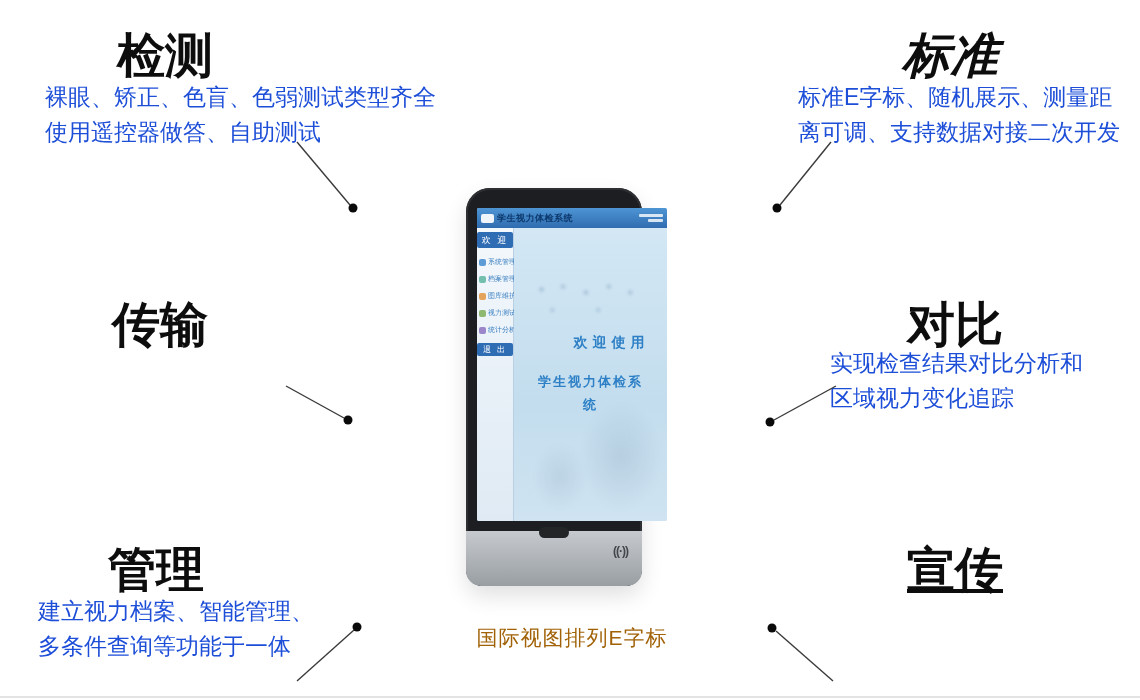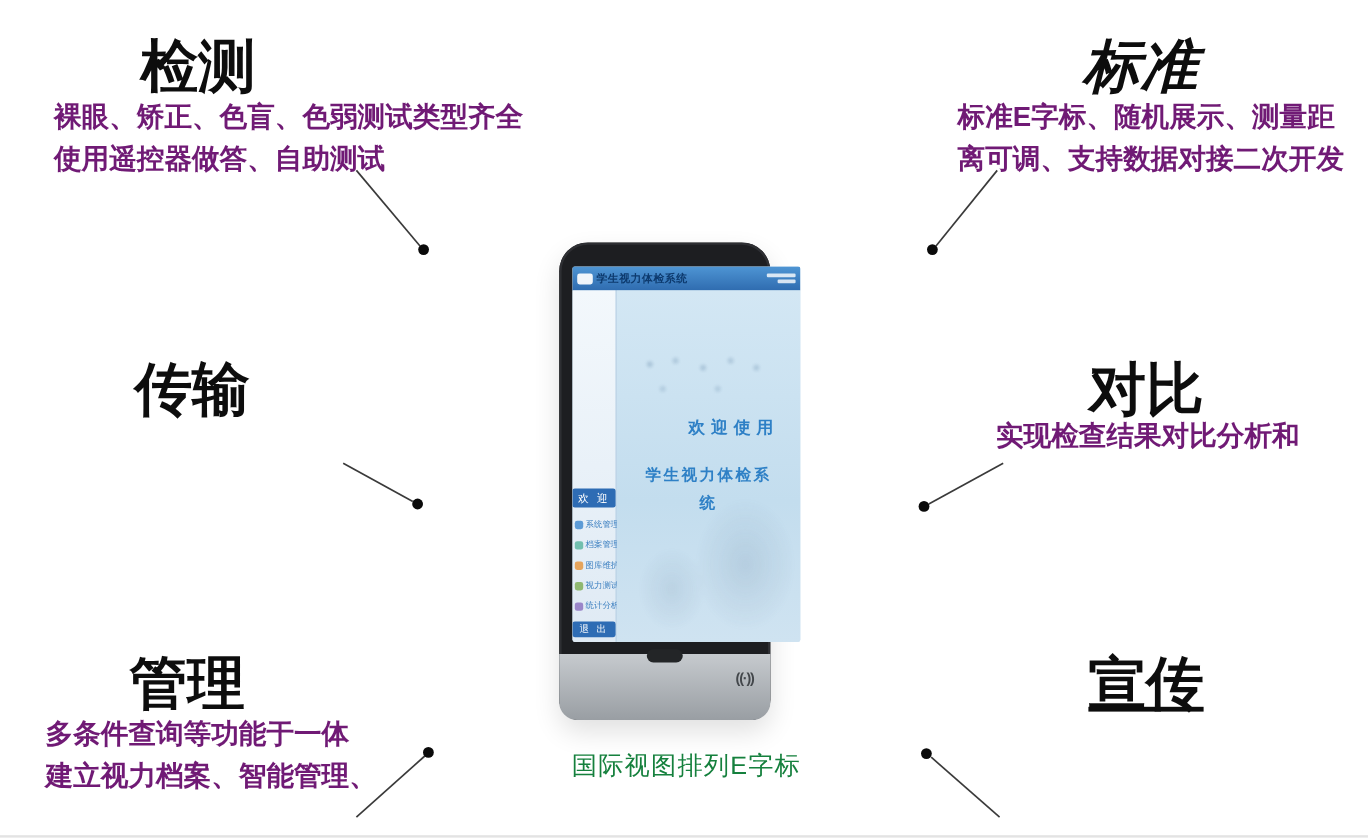--- a/index.html
+++ b/index.html
@@ -2,57 +2,57 @@
 <html><head>
 <meta charset="utf-8">
 <style>
   * { margin:0; padding:0; box-sizing:border-box; }
   html,body { width:1140px; height:700px; }
   body { background:#ffffff; font-family:"Liberation Sans","DejaVu Sans",sans-serif; overflow:hidden; }
   #app { position:relative; width:1140px; height:700px; background:#fff; }
 
   
   .ft-title { position:absolute; width:240px; text-align:center; font-size:48px; font-weight:700; color:#0d0d0d; }
-  .ft-text  { position:absolute; font-size:23px; font-weight:700; color:#701a75; line-height:35px; white-space:nowrap; }
+  .ft-text  { position:absolute; font-size:23px; font-weight:400; color:#1d4ed8; line-height:35px; white-space:nowrap; }
 
   .t-detection   { left:45px;  top:24px; }
   .x-detection   { left:45px;  top:80px; }
   .t-standard    { left:830px; top:24px;font-style:italic; }
   .x-standard    { left:798px; top:80px; }
   .t-transmission{ left:40px;  top:293px; }
   .x-transmission{ left:28px;  top:346px; }
   .t-comparison  { left:835px; top:293px; }
   .x-comparison  { left:830px; top:346px; }
   .t-management  { left:36px;  top:538px; }
   .x-management  { left:38px;  top:594px; }
   .t-promotion   { left:835px; top:538px;text-decoration:underline; }
   .x-promotion   { left:843px; top:594px; }
 
   
   .connectors { position:absolute; left:0; top:0; width:1140px; height:700px; pointer-events:none; }
 
   
-  .device { position:absolute; left:466px; top:202px; width:176px; height:398px;
+  .device { position:absolute; left:466px; top:188px; width:176px; height:398px;
             background:#1d1e21; border-radius:24px 24px 17px 17px;
             box-shadow: inset 0 0 0 2px #2e2f33, 0 10px 22px rgba(0,0,0,.12); }
   .screen { position:absolute; left:11px; top:20px; width:190px; height:313px;
             background:#cfe4f2; border-radius:2px; overflow:hidden; }
 
   .scr-header { height:20px; background:linear-gradient(180deg,#4e95d4,#2f6cb0);
                 display:flex; align-items:center; padding:0 4px; gap:3px; }
   .logo { width:13px; height:9px; background:rgba(255,255,255,.92); border-radius:2px; flex:none; }
   .scr-title { font-size:9px; font-weight:bold; color:#0d3a6e; letter-spacing:.5px; white-space:nowrap; }
   .hdr-right { margin-left:auto; display:flex; flex-direction:column; gap:2px; align-items:flex-end; }
   .hdr-right i { display:block; height:3px; background:rgba(255,255,255,.8); border-radius:1px; }
   .hdr-right i.b1 { width:24px; }
   .hdr-right i.b2 { width:15px; }
 
   .scr-body { display:flex; height:293px; }
   .side { width:37px; background:linear-gradient(180deg,#f3f8fc,#dfeaf4);
-          border-right:1px solid #b9cfe3; padding:4px 0; display:flex; flex-direction:column;justify-content:flex-end; }
+          border-right:1px solid #b9cfe3; padding:4px 0; display:flex; flex-direction:column; }
   .welcome { height:16px; line-height:16px; background:#2e6cb4; color:#fff; font-size:9px;
              text-align:center; border-radius:2px; letter-spacing:2px; margin-bottom:6px; }
   .mi { display:flex; align-items:center; gap:2px; height:16px; margin-bottom:1px; padding-left:2px;
         font-size:7px; color:#3b7fc0; white-space:nowrap; cursor:default; }
   .mi-ic { width:7px; height:7px; border-radius:2px; flex:none; }
   .ic1{background:#5c9bd6;} .ic2{background:#72bfae;} .ic3{background:#e5a45c;}
   .ic4{background:#8fb871;} .ic5{background:#9a86c9;}
   .exit { margin-top:4px; height:13px; line-height:13px; background:#2e6cb4; color:#fff;
           font-size:8px; text-align:center; border-radius:2px; letter-spacing:2px; }
 
@@ -74,21 +74,21 @@
         font-size:13px; font-weight:bold; color:#2e80c6; letter-spacing:2px; line-height:23px; }
 
   .base { position:absolute; left:0; right:0; bottom:0; height:55px;
           background:linear-gradient(180deg,#c6cace,#999ea3); border-radius:0 0 15px 15px; }
   .notch { position:absolute; left:50%; transform:translateX(-50%); top:-4px;
            width:30px; height:11px; background:#232527; border-radius:6px; }
   .nfc { position:absolute; right:14px; top:13px; font-size:12px; color:#43474b;
          font-weight:bold; letter-spacing:-1px; }
 
   .caption { position:absolute; left:426px; top:624px; width:292px; text-align:center;
-             font-size:21px; color:#15803d; font-weight:500; letter-spacing:1px; }
+             font-size:21px; color:#a16207; font-weight:500; letter-spacing:1px; }
 
   .bottom-rule { position:absolute; left:0; right:0; top:696px; height:2px; background:#e3e3e3; }
 </style>
 </head>
 <body>
 
 <div id="app">
 
   <div class="ft-title t-detection">检测</div>
   <div class="ft-text x-detection">
@@ -100,26 +100,27 @@
   <div class="ft-text x-standard">
     <div>标准E字标、随机展示、测量距</div>
     <div>离可调、支持数据对接二次开发</div>
   </div>
 
   <div class="ft-title t-transmission">传输</div>
 
   <div class="ft-title t-comparison">对比</div>
   <div class="ft-text x-comparison">
     <div>实现检查结果对比分析和</div>
+    <div>区域视力变化追踪</div>
   </div>
 
   <div class="ft-title t-management">管理</div>
   <div class="ft-text x-management">
+    <div>建立视力档案、智能管理、</div>
     <div>多条件查询等功能于一体</div>
-    <div>建立视力档案、智能管理、</div>
   </div>
 
   <div class="ft-title t-promotion">宣传</div>
 
   <svg class="connectors" viewBox="0 0 1140 700" xmlns="http://www.w3.org/2000/svg">
     <line x1="297" y1="142" x2="350" y2="205" stroke="#3a3a3a" stroke-width="1.4"></line>
     <circle cx="353" cy="208" r="4.5" fill="#0a0a0a"></circle>
     <line x1="831" y1="142" x2="780" y2="205" stroke="#3a3a3a" stroke-width="1.4"></line>
     <circle cx="777" cy="208" r="4.5" fill="#0a0a0a"></circle>
     <line x1="286" y1="386" x2="344" y2="418" stroke="#3a3a3a" stroke-width="1.4"></line>

